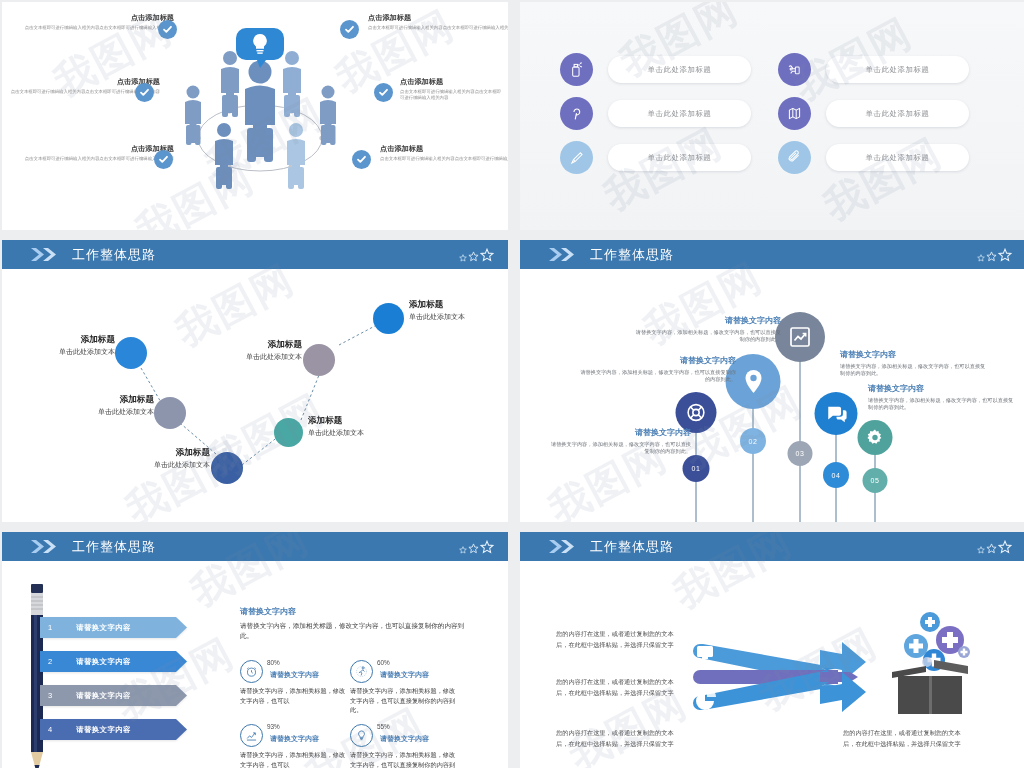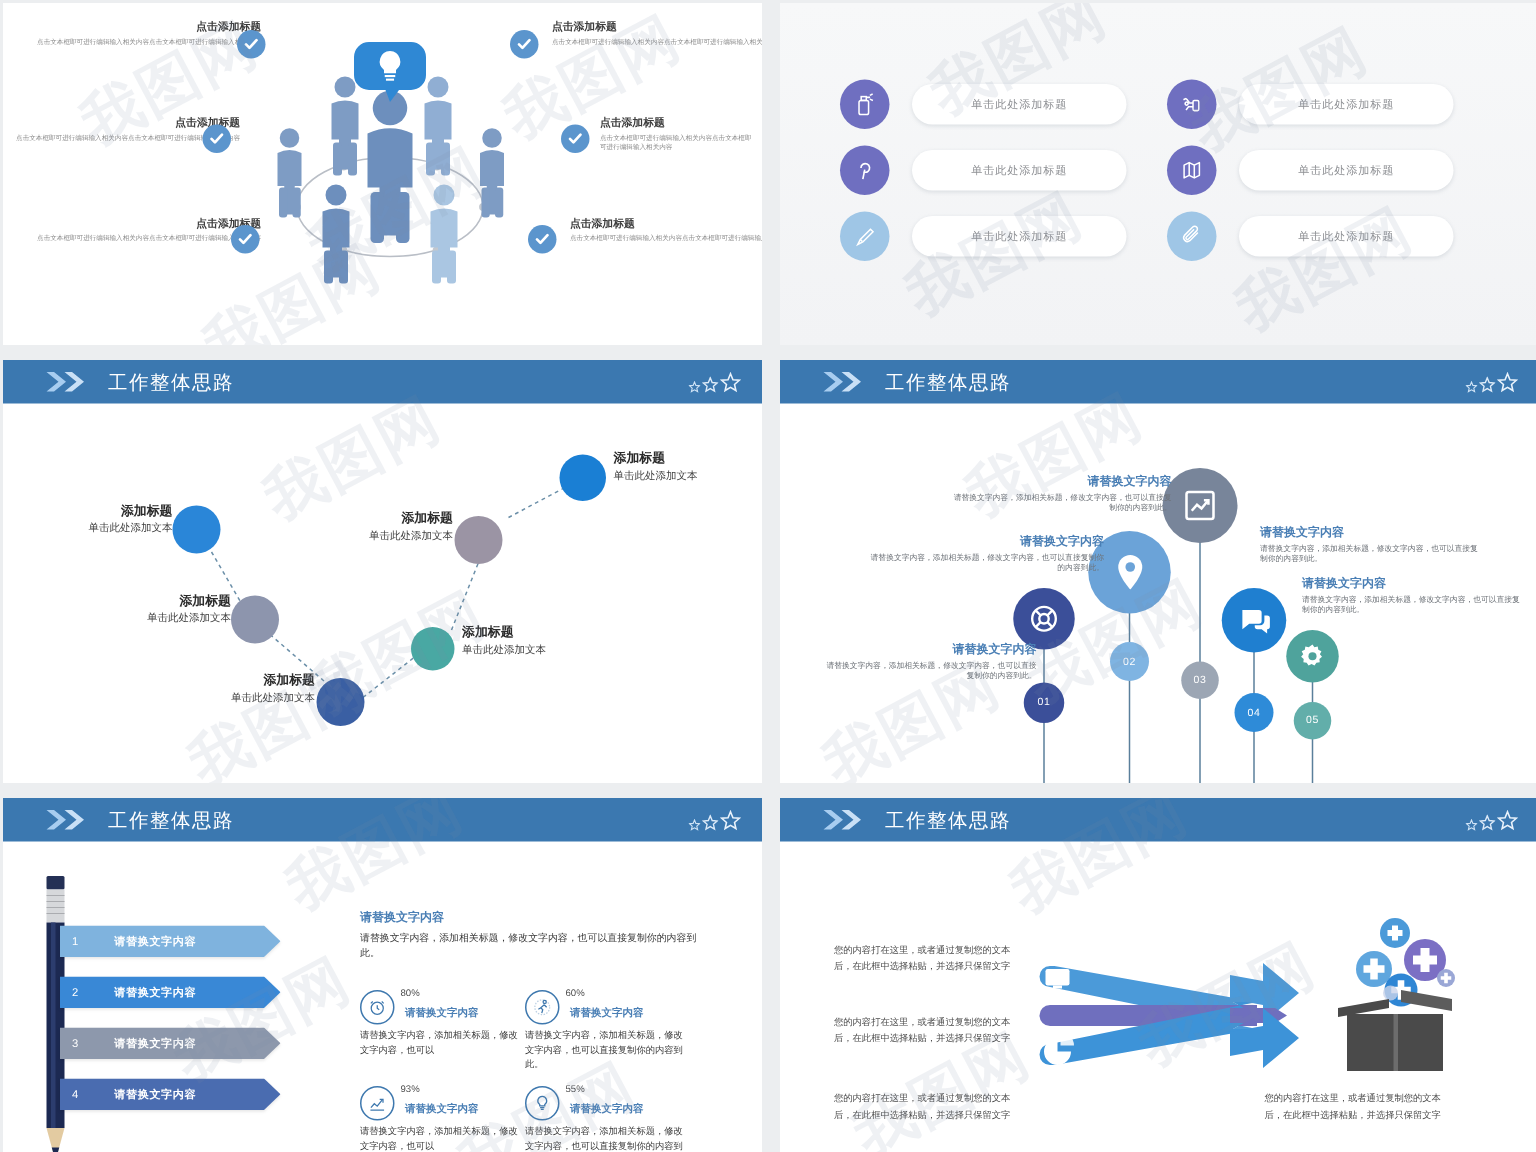--- a/index.html
+++ b/index.html
@@ -81,21 +81,21 @@
   .s2pill {
     width: 143px; height: 27px; margin-left: 15px;
     background: #ffffff; border-radius: 14px;
     box-shadow: 0 1px 3px rgba(120,130,145,0.22);
     display: flex; align-items: center; justify-content: center;
     font-size: 7.4px; color: #8d8f93; letter-spacing: .6px;
   }
 
   
   .s3 .node { position: absolute; border-radius: 50%; }
-  .s3 .lbl { position: absolute; width: 116px; }
+  .s3 .lbl { position: absolute; width: 116px; font-family: Liberation Mono, monospace; }
   .s3 .lbl .t { font-size: 8.6px; font-weight: 700; color: #2b2b2b; line-height: 1.2; }
   .s3 .lbl .d { font-size: 7px; color: #3f3f3f; margin-top: 2px; }
   .s3 .lbl.r { text-align: right; }
   .s3 .lbl.l { text-align: left; }
 
   
   .lolli { position: absolute; }
   .lolli .head {
     position: absolute; border-radius: 50%;
     display: flex; align-items: center; justify-content: center;

